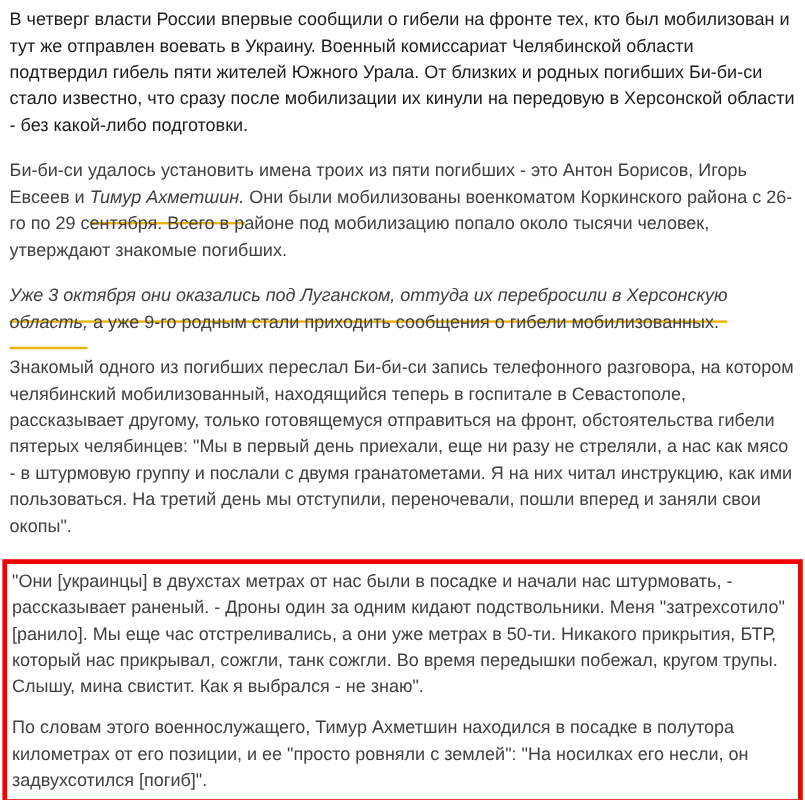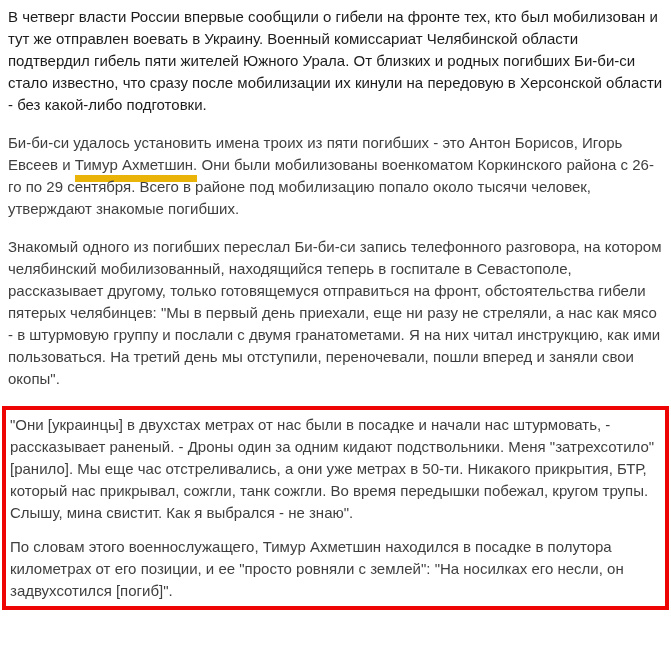--- a/index.html
+++ b/index.html
@@ -18,40 +18,42 @@
     color: #3f3f3f;
     -webkit-font-smoothing: antialiased;
   }
   article { display: block; }
   p { margin: 0 0 16px 0; }
   p.lead {
     font-weight: normal;
     color: #1c1c1c;
   }
   .red-underline {
-    border-bottom: 7px solid #eab308;
-    padding-bottom: 2px;
+    border-bottom: 2px solid #eab308;
+    padding-bottom: 12px;
+    font-style: italic;
   }
   .red-box {
     border: 4px solid #ef0404;
     margin: 0 -6px 0 -6px;
     padding: 4px 10px 4px 4px;
   }
   .red-box p { margin: 0 0 12px 0; }
   .red-box p:last-child { margin-bottom: 0; }
 </style>
 </head>
 <body>
 
 <article>
 
   <p class="lead">В четверг власти России впервые сообщили о гибели на фронте тех, кто был мобилизован и тут же отправлен воевать в Украину. Военный комиссариат Челябинской области подтвердил гибель пяти жителей Южного Урала. От близких и родных погибших Би-би-си стало известно, что сразу после мобилизации их кинули на передовую в Херсонской области - без какой-либо подготовки.</p>
 
   <p><span>Би-би-си удалось установить имена троих из пяти погибших - это Антон Борисов, Игорь Евсеев и </span><span class="red-underline">Тимур Ахметшин.</span><span> Они были мобилизованы военкоматом Коркинского района с 26-го по 29 сентября. Всего в районе под мобилизацию попало около тысячи человек, утверждают знакомые погибших.</span></p>
 
+  <p><span class="red-underline">Уже 3 октября они оказались под Луганском, оттуда их перебросили в Херсонскую область,</span><span> а уже 9-го родным стали приходить сообщения о гибели мобилизованных.</span></p>
 
   <p>Знакомый одного из погибших переслал Би-би-си запись телефонного разговора, на котором челябинский мобилизованный, находящийся теперь в госпитале в Севастополе, рассказывает другому, только готовящемуся отправиться на фронт, обстоятельства гибели пятерых челябинцев: "Мы в первый день приехали, еще ни разу не стреляли, а нас как мясо - в штурмовую группу и послали с двумя гранатометами. Я на них читал инструкцию, как ими пользоваться. На третий день мы отступили, переночевали, пошли вперед и заняли свои окопы".</p>
 
   <div class="red-box">
     <p>"Они [украинцы] в двухстах метрах от нас были в посадке и начали нас штурмовать, - рассказывает раненый. - Дроны один за одним кидают подствольники. Меня "затрехсотило" [ранило]. Мы еще час отстреливались, а они уже метрах в 50-ти. Никакого прикрытия, БТР, который нас прикрывал, сожгли, танк сожгли. Во время передышки побежал, кругом трупы. Слышу, мина свистит. Как я выбрался - не знаю".</p>
     <p>По словам этого военнослужащего, Тимур Ахметшин находился в посадке в полутора километрах от его позиции, и ее "просто ровняли с землей": "На носилках его несли, он задвухсотился [погиб]".</p>
   </div>
 
 </article>
 

